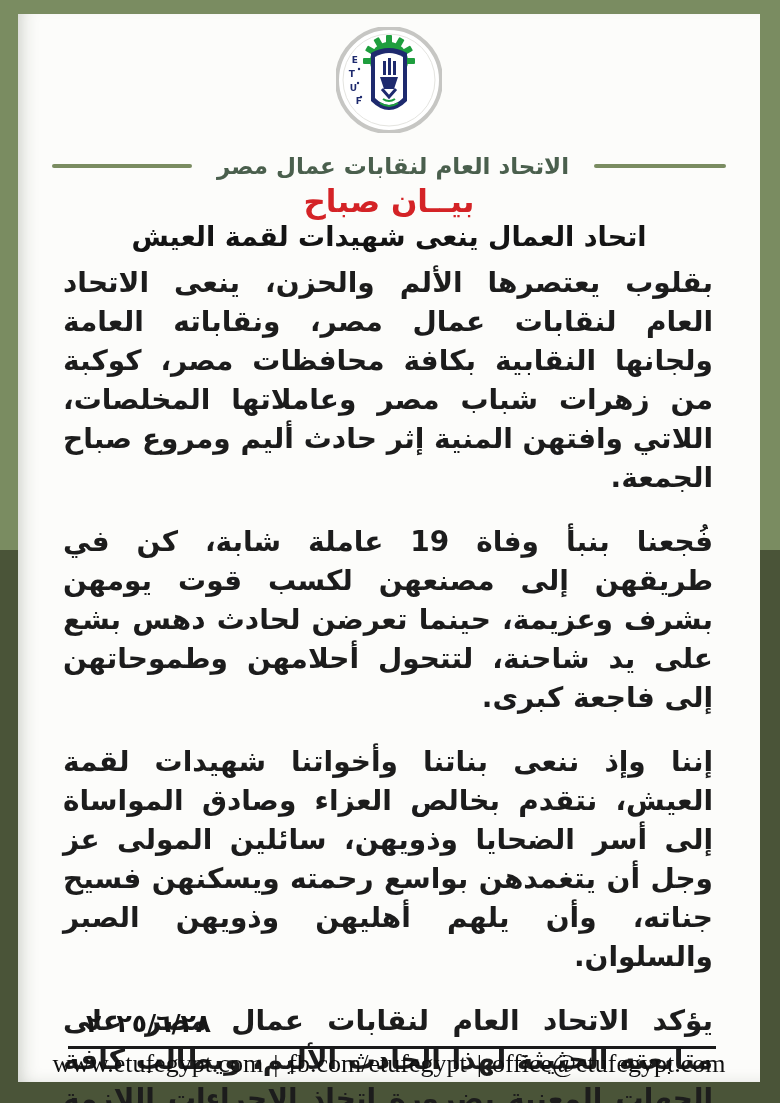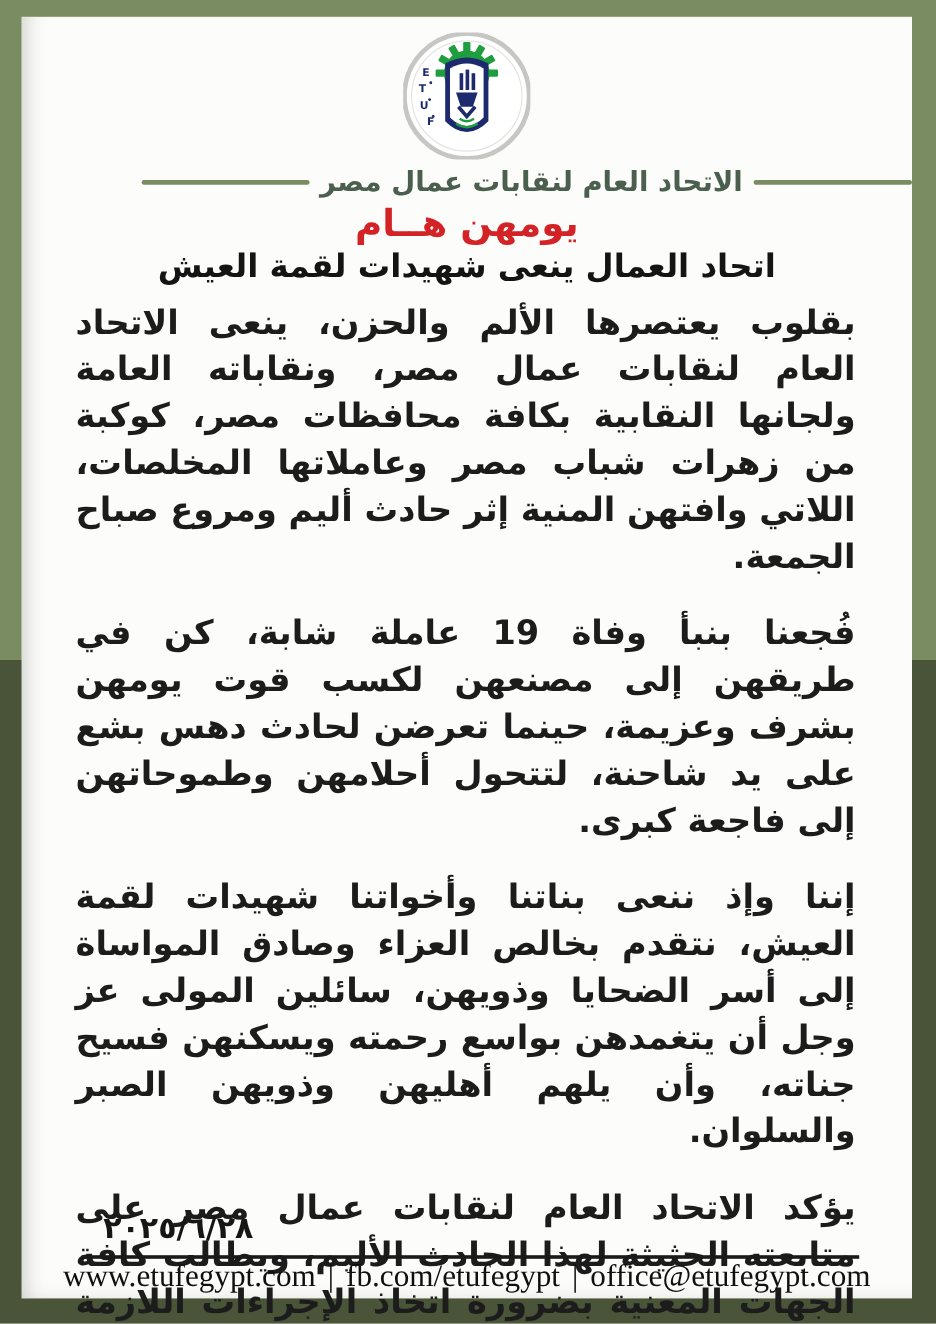--- a/index.html
+++ b/index.html
@@ -11,22 +11,22 @@
     font-family:"DejaVu Sans",sans-serif;
   }
   .paper{
     position:absolute;left:18px;top:14px;right:20px;bottom:21px;
     background:#FCFCFA;
     box-shadow:inset 12px -4px 18px -10px rgba(40,50,30,.25);
     direction:rtl;
   }
   .logo-wrap{margin:13px auto 0;width:106px;height:106px;}
   .org-row{
-    display:flex;direction:ltr;align-items:center;justify-content:flex-end;
-    gap:9px;margin-top:4px;height:30px;
+    display:flex;direction:ltr;align-items:center;justify-content:center;
+    gap:25px;margin-top:18px;height:30px;
   }
   .dash{height:4px;background:#7A8C61;border-radius:2px;}
   .dash.l{width:140px;}
   .dash.r{width:132px;}
   .org-name{
     color:#4A5F4D;font-size:23px;font-weight:bold;line-height:28px;white-space:nowrap;
   }
   .statement-label{
     text-align:center;color:#D42326;font-size:31px;font-weight:bold;line-height:40px;
   }
@@ -104,21 +104,21 @@
         </g>
       </svg>
     </div>
 
     <div class="org-row">
       <div class="dash l"></div>
       <div class="org-name">الاتحاد العام لنقابات عمال مصر</div>
       <div class="dash r"></div>
     </div>
 
-    <div class="statement-label">يومهن هــام</div>
+    <div class="statement-label">بيــان صباح</div>
 
     <div class="headline">اتحاد العمال ينعى شهيدات لقمة العيش</div>
 
     <div class="body-text">
       <p>بقلوب يعتصرها الألم والحزن، ينعى الاتحاد العام لنقابات عمال مصر، ونقاباته العامة ولجانها النقابية بكافة محافظات مصر، كوكبة من زهرات شباب مصر وعاملاتها المخلصات، اللاتي وافتهن المنية إثر حادث أليم ومروع صباح الجمعة.</p>
       <p>فُجعنا بنبأ وفاة 19 عاملة شابة، كن في طريقهن إلى مصنعهن لكسب قوت يومهن بشرف وعزيمة، حينما تعرضن لحادث دهس بشع على يد شاحنة، لتتحول أحلامهن وطموحاتهن إلى فاجعة كبرى.</p>
       <p>إننا وإذ ننعى بناتنا وأخواتنا شهيدات لقمة العيش، نتقدم بخالص العزاء وصادق المواساة إلى أسر الضحايا وذويهن، سائلين المولى عز وجل أن يتغمدهن بواسع رحمته ويسكنهن فسيح جناته، وأن يلهم أهليهن وذويهن الصبر والسلوان.</p>
       <p>يؤكد الاتحاد العام لنقابات عمال مصر على متابعته الحثيثة لهذا الحادث الأليم، ويطالب كافة الجهات المعنية بضرورة اتخاذ الإجراءات اللازمة للوقوف على ملابساته بشكل كامل، واتخاذ كافة التدابير الوقائية لضمان عدم تكرار مثل هذه المآسي التي تزهق أرواح عمالنا الأبرياء.</p>
     </div>
 

